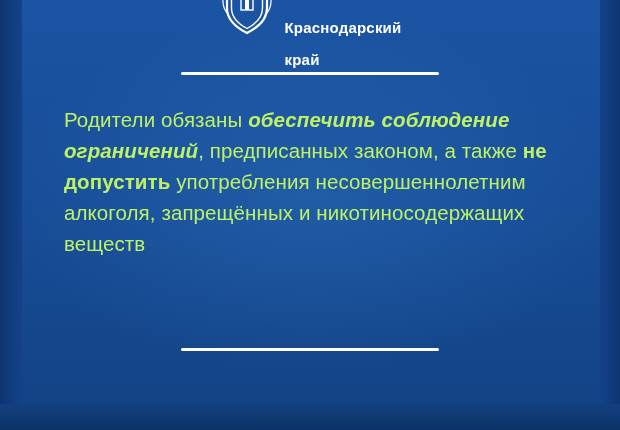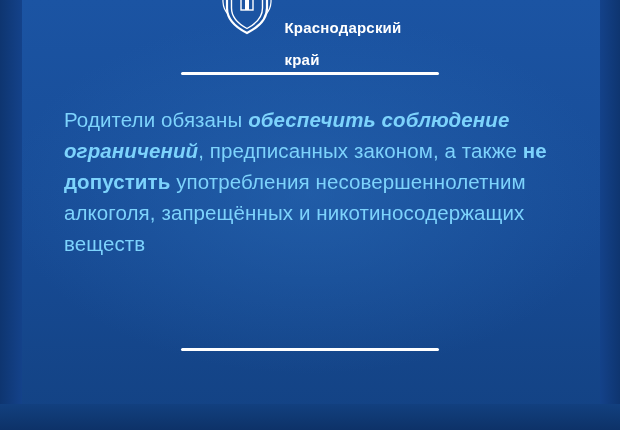--- a/index.html
+++ b/index.html
@@ -113,21 +113,21 @@
   }
   .rule-top { top: 72px; }
   .rule-bottom { top: 348px; }
 
   
   .message {
     position: absolute;
     left: 64px;
     right: 48px;
     top: 104px;
-    color: #7dd3fc;
+    color: #bef264;
     font-size: 20.5px;
     line-height: 31px;
     letter-spacing: 0.1px;
   }
   .message .b {
     font-weight: bold;
   }
   .message .bi {
     font-weight: bold;
     font-style: italic;

